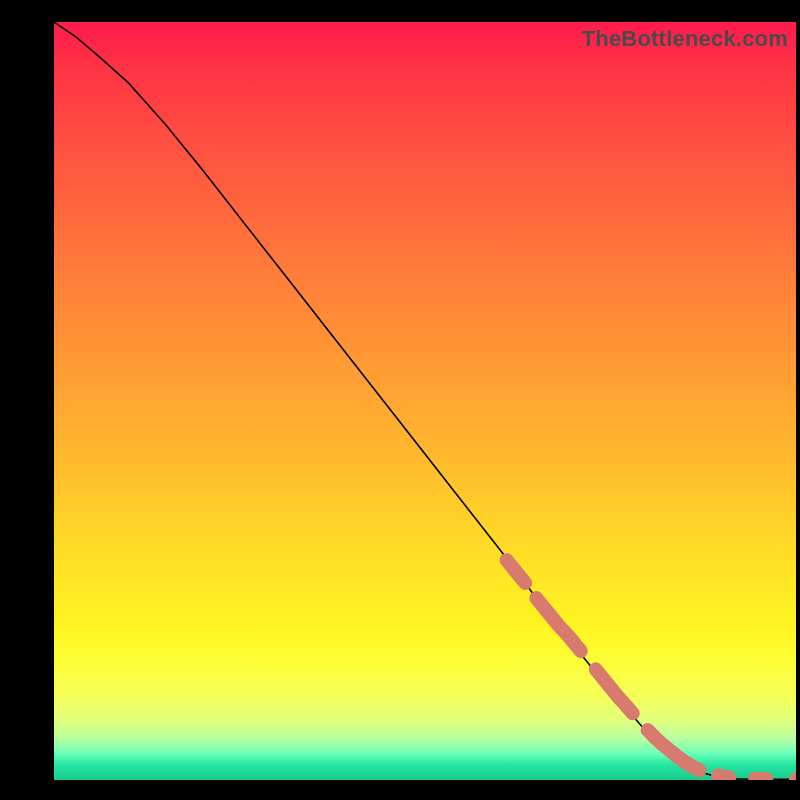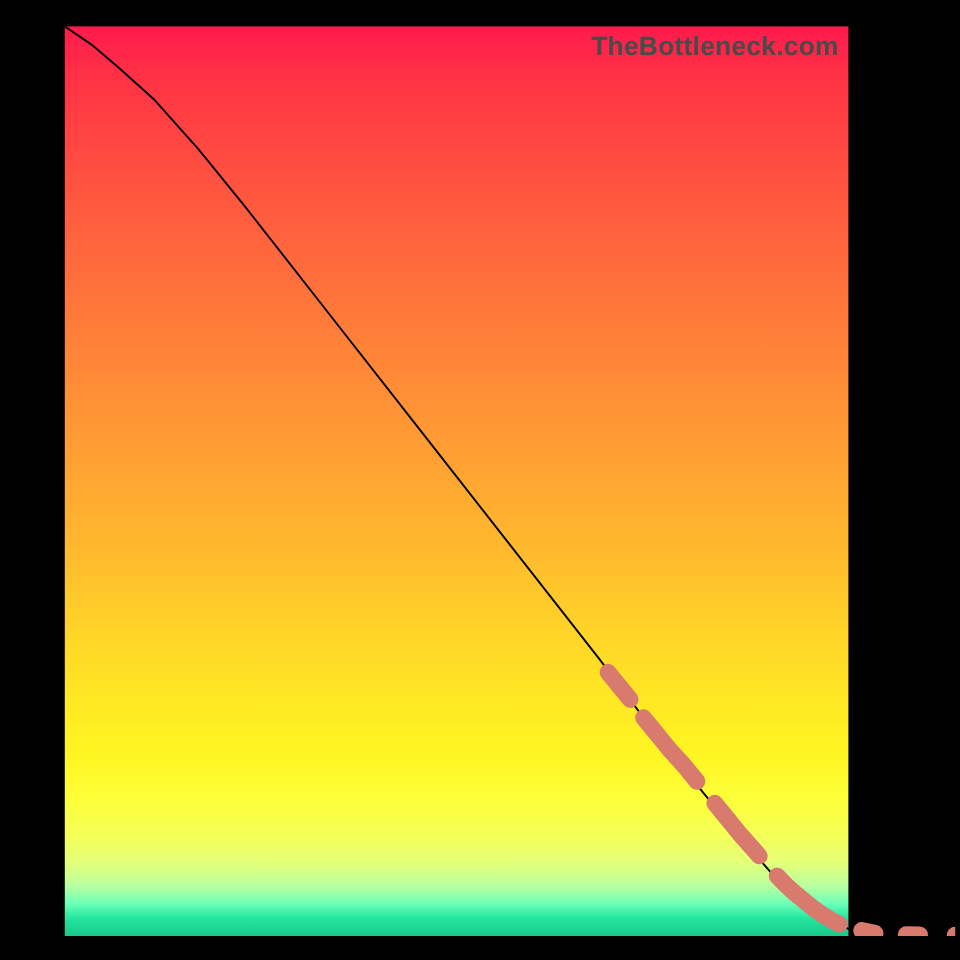--- a/index.html
+++ b/index.html
@@ -14,21 +14,21 @@
   .frame {
     position: relative;
     width: 800px;
     height: 800px;
     background: #000;
   }
   .plot-area {
     position: absolute;
     left: 54px;
     top: 22px;
-    width: 653px;
+    width: 742px;
     height: 758px;
     
     background: linear-gradient(
       to bottom,
       #ff1a4d 0%,
       #ff3344 6%,
       #ff5540 18%,
       #ff7a3a 32%,
       #ff9a34 45%,
       #ffb82e 57%,

